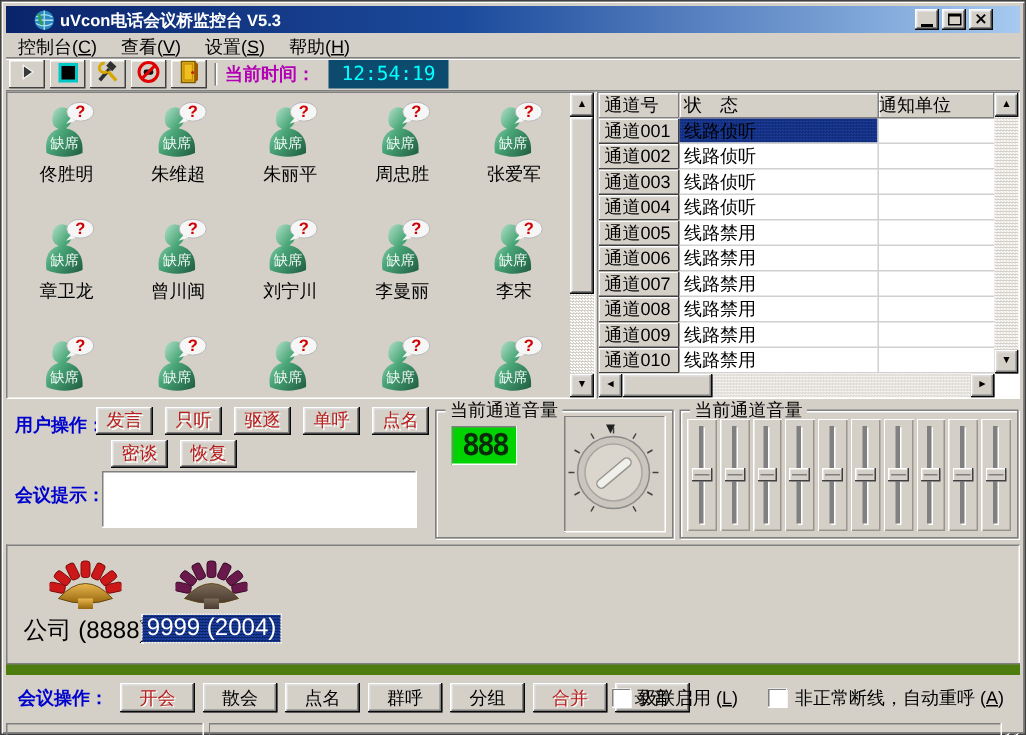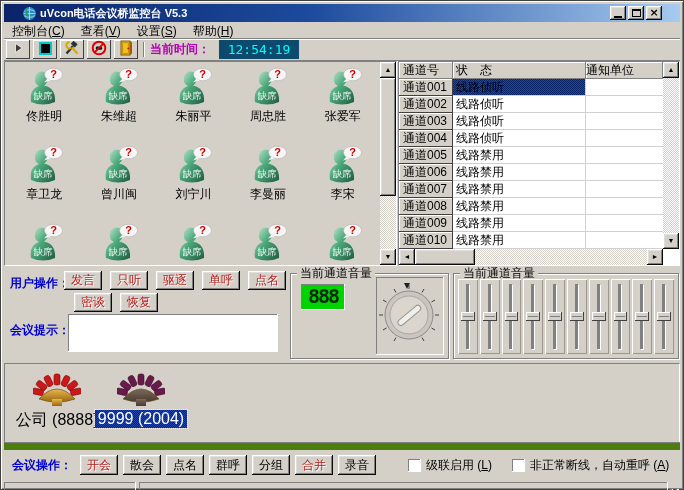--- a/index.html
+++ b/index.html
@@ -77,21 +77,21 @@
 
   .conf-panel{height:80px;flex:0 0 auto;margin-top:2px;border:1px solid;border-color:#808080 #fff #fff #808080;
     display:flex;align-items:flex-start;padding:8px 0 0 12px;gap:4px;box-sizing:border-box}
   .conf-item{width:80px;display:flex;flex-direction:column;align-items:center}
   .conf-icon{width:48px;height:36px}
   .conf-label{margin-top:2px;padding:0 3px;font-size:16px;white-space:nowrap}
   .conf-label.sel{color:#fff;outline:1px dotted #f0f0f0}
 
   .bottom-bar{height:30px;flex:0 0 auto;display:flex;align-items:center;position:relative;border-top:7px solid #4d7c0f;box-shadow:0 -1px 0 #808080}
   .bb-label{color:#0000cd;font-weight:bold;margin:0 8px 0 8px}
-  .bb-btn{width:38px;height:20px;margin-right:5px;display:flex;align-items:center;justify-content:center;font-size:12px}
+  .bb-btn{width:50px;height:20px;margin-right:5px;display:flex;align-items:center;justify-content:center;font-size:12px}
   .cb-wrap{position:absolute;display:flex;align-items:center;gap:5px}
   .cb{width:13px;height:13px;background:#fff;flex:0 0 auto}
   .cb-label u{text-decoration:underline}
 
   .status-bar{height:19px;flex:0 0 auto;display:flex;gap:3px;padding-top:2px;position:relative}
   .sb-panel{height:16px;box-sizing:border-box}
   .sb-1{width:132px}
   .sb-2{flex:1;margin-right:12px}
   .grip{position:absolute;right:0;bottom:0;width:12px;height:12px;
     background:repeating-linear-gradient(135deg,transparent 0 2px,#808080 2px 3px,#fff 3px 4px)}

